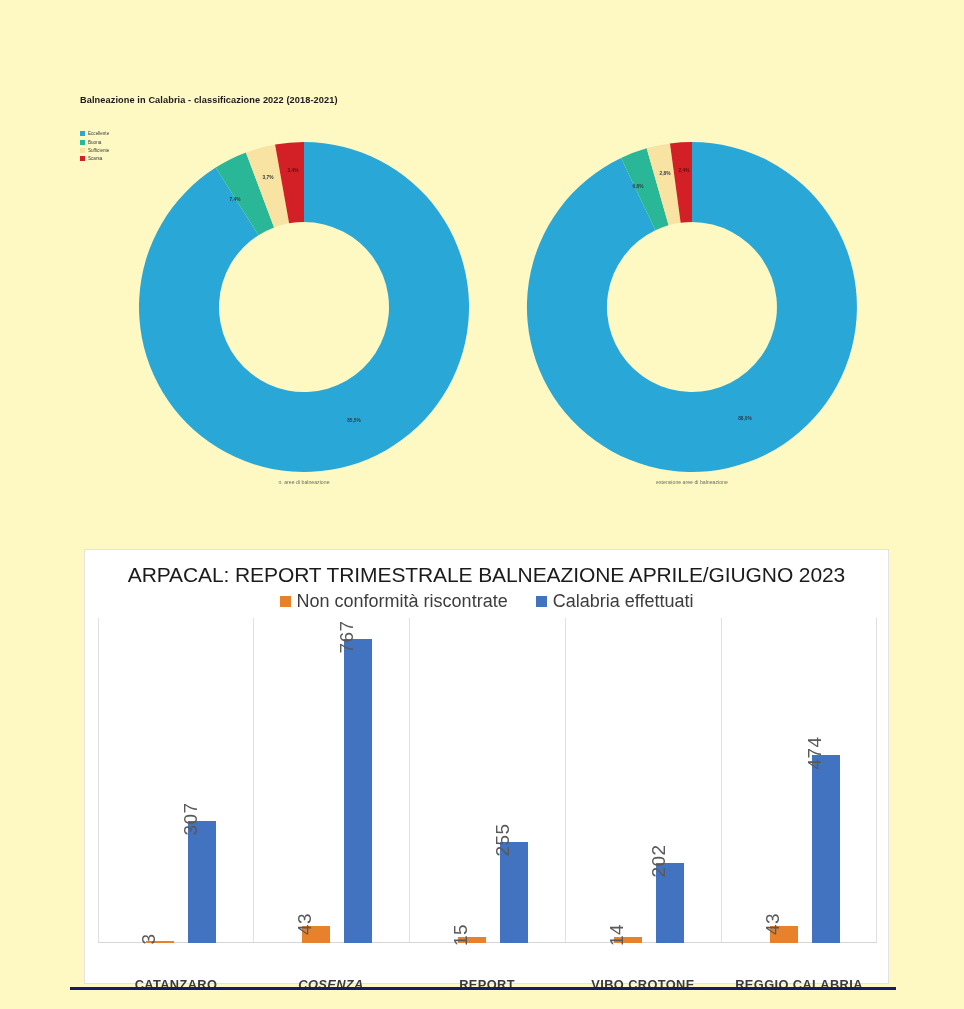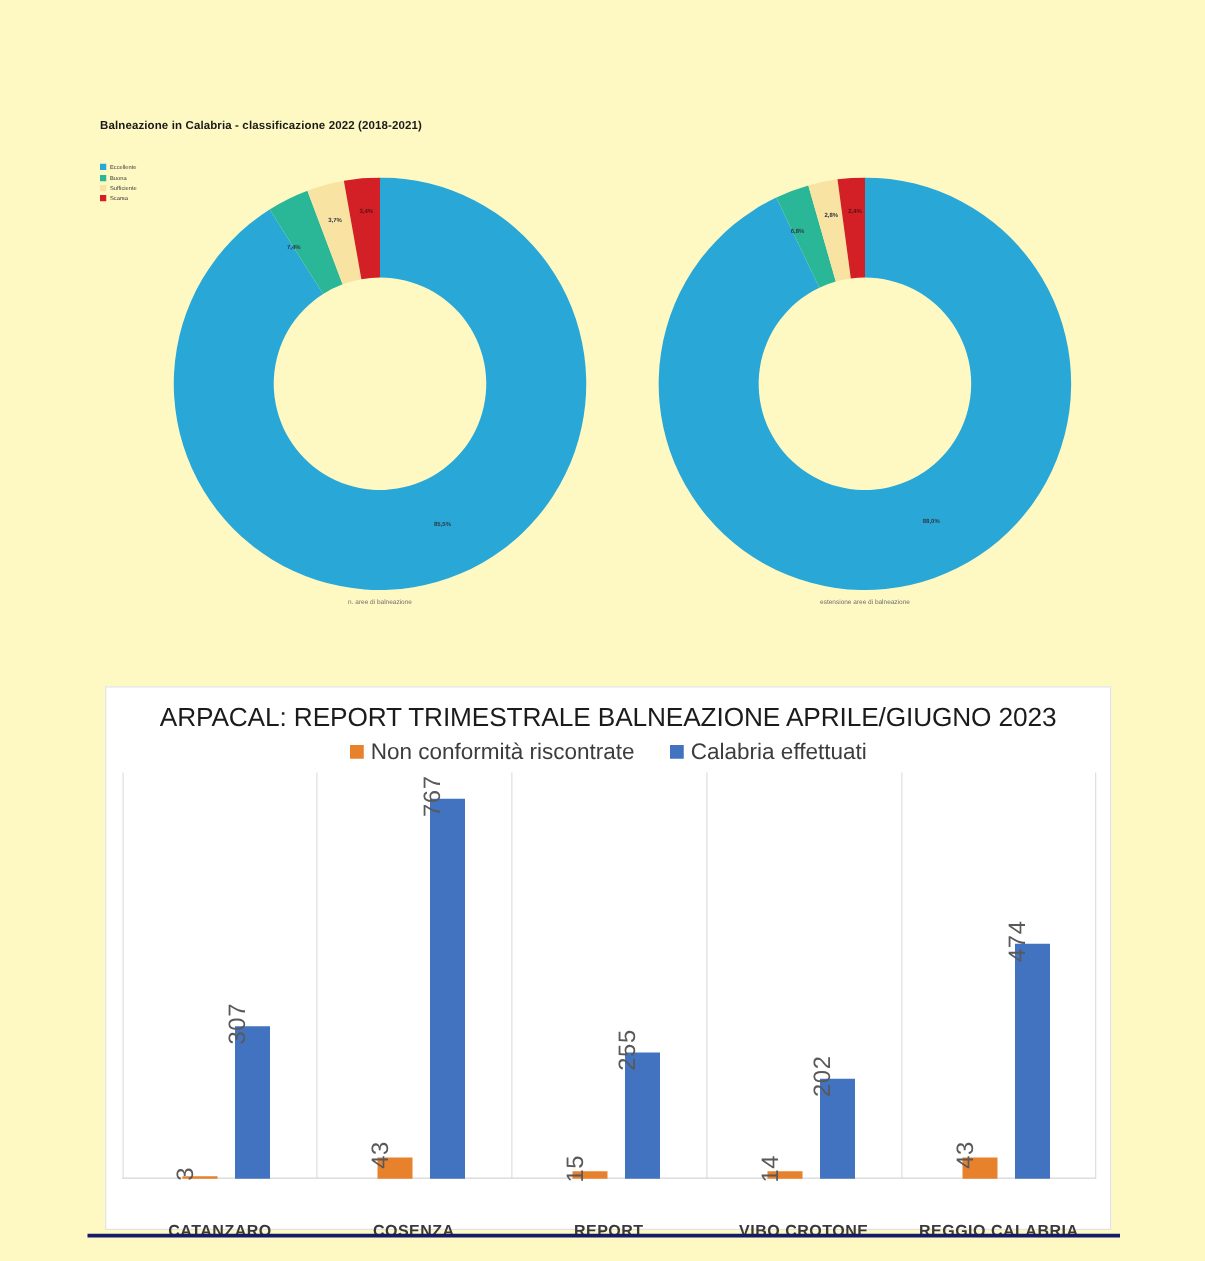--- a/index.html
+++ b/index.html
@@ -327,21 +327,21 @@
           </div>
           <div class="bar pr" style="left:90px; height:188px;">
             <span class="bar-value">474</span>
           </div>
         </div>
       </div>
     </div>
 
     <div id="cat-labels">
       <span class="cat-label" style="left:78px;">CATANZARO</span>
-      <span class="cat-label" style="left:233px;">COSENZA</span>
+      <span class="cat-label" style="left:233px;font-style:italic;">COSENZA</span>
       <span class="cat-label" style="left:389px;">REPORT</span>
       <span class="cat-label" style="left:545px;">VIBO CROTONE</span>
       <span class="cat-label" style="left:701px;">REGGIO CALABRIA</span>
     </div>
   </div>
 
   <div id="bar-underline"></div>
 </div>
 
 </body></html>

